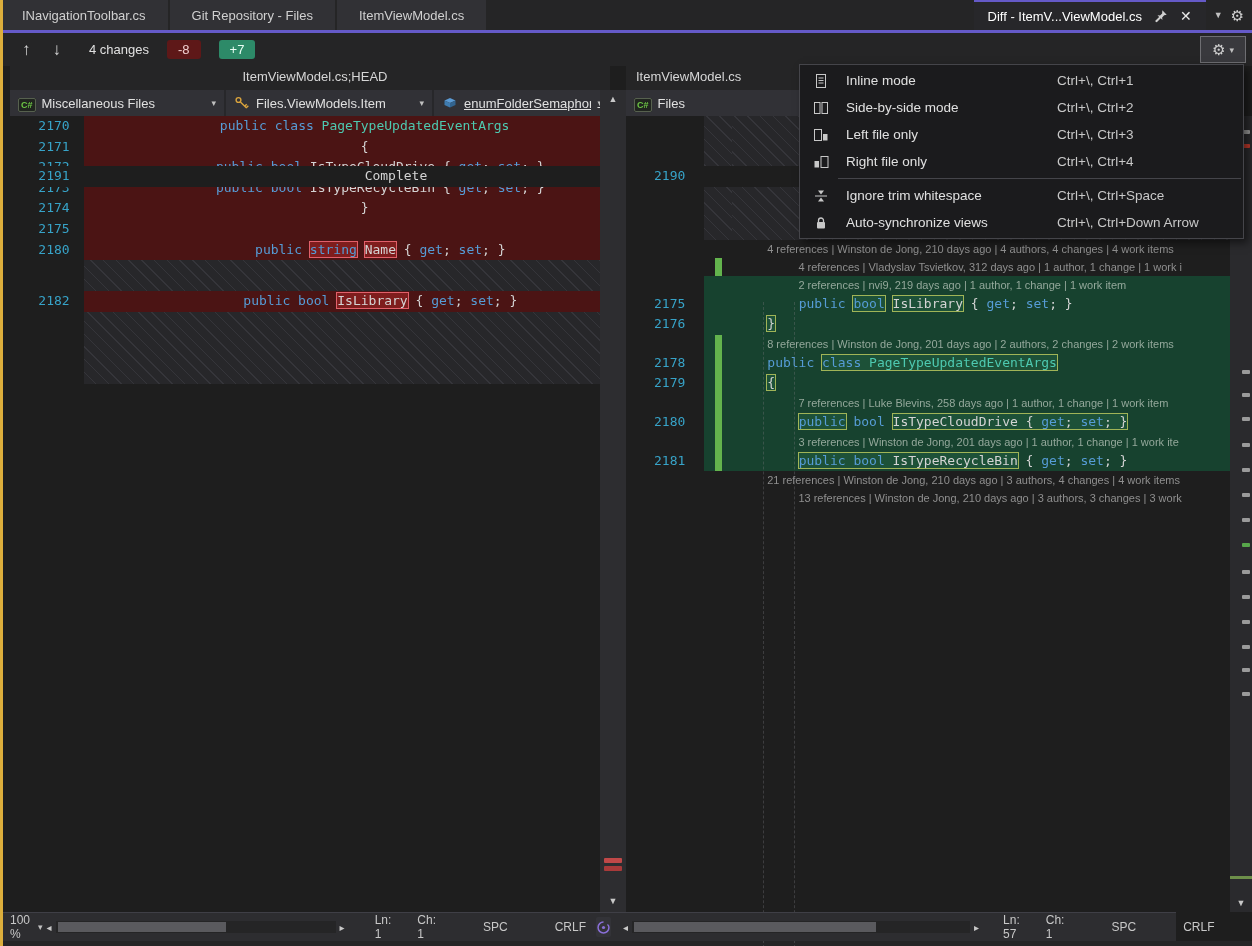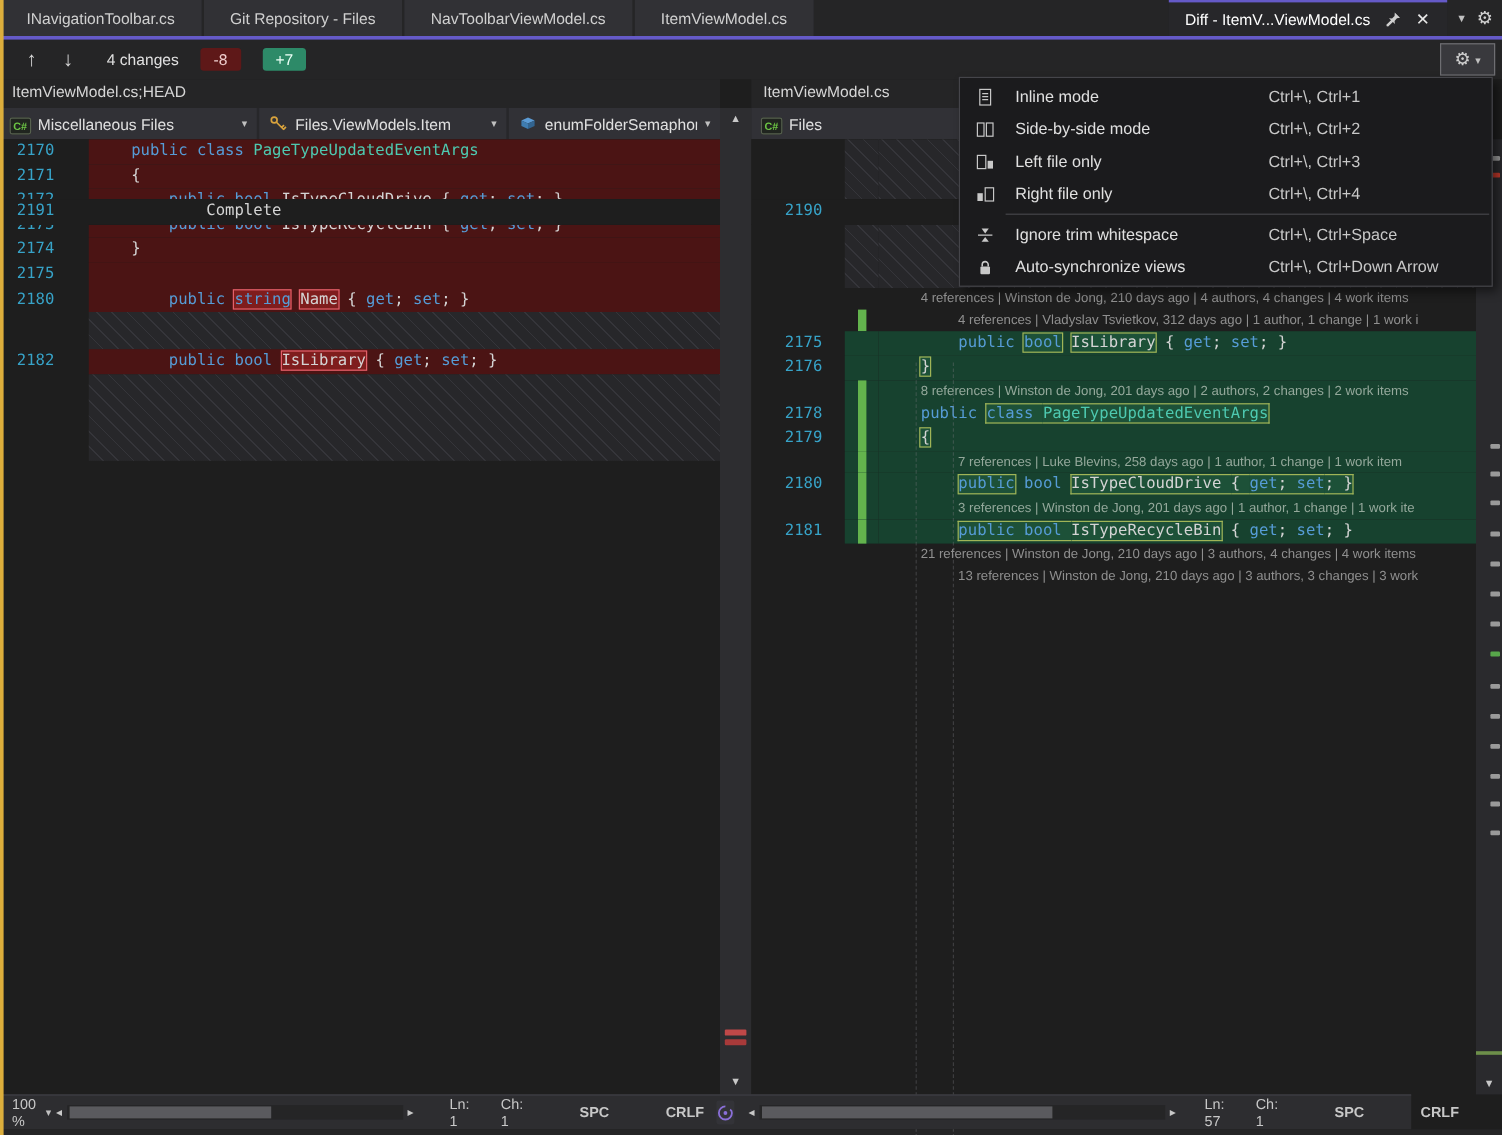--- a/index.html
+++ b/index.html
@@ -30,21 +30,21 @@
      display:flex;align-items:center;justify-content:center;gap:4px;}
 
   
   #editors{position:absolute;left:0;top:66px;width:1252px;height:846px;}
   .pane-title{height:24px;background:#252526;color:#d6d6d6;font-size:13px;line-height:22px;padding-left:10px;}
   .nav-row{height:26px;background:#27272a;display:flex;align-items:stretch;gap:2px;}
   .dd{background:#313136;display:flex;align-items:center;gap:6px;padding:0 8px;color:#e0e0e0;font-size:13px;overflow:hidden;white-space:nowrap;}
   .dd .chev{margin-left:auto;}
   .csbox{font:bold 9px "Liberation Sans",sans-serif;color:#6cc644;border:1px solid #57614f;background:#20251f;
          padding:1px 2px;border-radius:2px;line-height:1;}
-  #left-pane{position:absolute;left:0;top:0;width:600px;height:846px;}
+  #left-pane{position:absolute;left:10px;top:0;width:600px;height:846px;text-align:center;}
   #right-pane{position:absolute;left:626px;top:0;width:604px;height:846px;}
   .code{position:absolute;left:0;top:50px;right:0;bottom:0;overflow:hidden;background:#1e1e1e;}
 
   
   .crow{display:flex;height:20.6px;line-height:20.6px;font-family:"DejaVu Sans Mono",monospace;font-size:13px;color:#d4d4d4;white-space:pre;}
   .crow.lens,.crow.lensg{height:18px;line-height:18px;}
   .ncol{flex:none;color:#37a3c8;}
   #left-code .ncol{width:74px;padding-left:14px;box-sizing:border-box;}
   #right-code .ncol{width:50px;box-sizing:border-box;}
   .mcol{flex:none;width:28px;display:flex;align-items:center;gap:2px;padding-left:3px;box-sizing:border-box;}
@@ -87,40 +87,37 @@
   #statusbar{position:absolute;left:0;top:912px;width:1176px;height:28px;background:#2d2d30;border-top:1px solid #3f3f46;
      display:flex;align-items:center;color:#c8c8c8;font-size:12px;z-index:20;}
   #footer-strip{position:absolute;left:0;top:941px;width:1252px;height:5px;background:#252526;}
   .zoomctl{display:flex;align-items:center;gap:8px;margin-left:10px;width:78px;}
   .hscroll{display:flex;align-items:center;height:16px;}
   .harr{color:#c8c8c8;font-size:10px;padding:0 4px;}
   .htrack{height:12px;background:#252526;position:relative;display:inline-block;}
   .hthumb{position:absolute;left:2px;top:1px;height:10px;background:#5a5a5e;}
   .sbitem{margin-left:26px;}
   .sbsep{width:1px;height:18px;background:#3f3f46;margin-left:16px;}
-  .sbitem.after-sep{margin-left:31px;font-weight:bold;}
+  .sbitem.after-sep{margin-left:31px;}
   #sb-mid{width:22px;height:20px;margin-left:10px;display:flex;align-items:center;justify-content:center;background:#333338;border-radius:2px;}
   svg{display:block;}
 </style>
 </head>
 <body>
 
 <div id="app">
   <div id="gold-edge"></div>
 
   <div id="tabbar">
     <div id="inactive-tabs">
         <div class="tab">
           <span>INavigationToolbar.cs</span>
         </div>
         <div class="tab">
           <span>Git Repository - Files</span>
-        </div>
-        <div class="tab">
-          <span>NavToolbarViewModel.cs</span>
         </div>
         <div class="tab">
           <span>ItemViewModel.cs</span>
         </div>
       </div>
     <div id="active-tab">
       <span>Diff - ItemV...ViewModel.cs</span>
       <span>
         <svg viewBox="0 0 16 16" width="14" height="14">
             <path d="M9.5 1.5l5 5-2.9.7-2.3 2.4.3 2.9-1.9-1.9L3.2 15l-1.4-.3-.3-1.4L5.9 9 4 7.1l2.9.3L9.3 5z" fill="#cfcfcf"></path>
@@ -159,21 +156,21 @@
           <div class="dd" style="flex: 0 0 190px;">
             <span>
               <svg viewBox="0 0 16 16" width="16" height="16">
                 <circle cx="4.5" cy="5" r="2.4" fill="none" stroke="#d9a33d" stroke-width="1.4"></circle>
                 <path d="M6.4 6.9l6.2 6.2M10.7 11.2l2-2M12.3 12.8l2-2" stroke="#d9a33d" stroke-width="1.4" fill="none"></path>
               </svg>
             </span>
             <span style="overflow:hidden;">Files.ViewModels.Item</span>
             <span class="chev">▾</span>
           </div>
-          <div class="dd" style="flex: 1 1 0%;">
+          <div class="dd" style="flex: 1 1 0%; text-decoration: underline;">
             <span>
               <svg viewBox="0 0 16 16" width="16" height="16">
                 <path d="M2.5 5.5L8 3l5.5 2.5L8 8z" fill="#5b9bd5"></path>
                 <path d="M2.5 5.5V10L8 12.5V8z" fill="#3f7cb0"></path>
                 <path d="M13.5 5.5V10L8 12.5V8z" fill="#326490"></path>
               </svg>
             </span>
             <span style="overflow:hidden;">enumFolderSemaphor</span>
             <span class="chev">▾</span>
           </div>
@@ -236,20 +233,21 @@
           <div class="crow code"><div class="mcol"></div><div class="ncol">2168</div><div class="gcol"></div><div class="ccol"></div></div>
           <div class="crow code"><div class="mcol"></div><div class="ncol">2169</div><div class="gcol"></div><div class="ccol"><span class="s-w">    }</span></div></div>
           <div class="crow code"><div class="mcol"></div><div class="ncol">2170</div><div class="gcol"><span class="bar"></span></div><div class="ccol"></div></div>
           <div class="crow hatch" style="height: 123.6px;"><div class="mcol"></div><div class="ncol"></div><div class="gcol"></div><div class="ccol"></div></div>
           <div class="crow lens"><div class="mcol"></div><div class="ncol"></div><div class="gcol"></div><div class="ccol" style="padding-left: 35.2px;">4 references | Winston de Jong, 210 days ago | 4 authors, 4 changes | 4 work items</div></div>
           <div class="crow code"><div class="mcol"><span class="chgbox"></span><span class="chgup">↑</span></div><div class="ncol">2171</div><div class="gcol"></div><div class="ccol"><span class="s-w">    </span><span class="s-k">public class </span><span class="s-t">WorkingDirectoryModifiedEventArgs</span><span class="s-w"> : </span><span class="s-t">E</span></div></div>
           <div class="crow code"><div class="mcol"></div><div class="ncol">2172</div><div class="gcol"></div><div class="ccol"><span class="s-w">    {</span></div></div>
           <div class="crow lens"><div class="mcol"></div><div class="ncol"></div><div class="gcol"><span class="bar"></span></div><div class="ccol" style="padding-left: 66.4px;">4 references | Vladyslav Tsvietkov, 312 days ago | 1 author, 1 change | 1 work i</div></div>
           <div class="crow code"><div class="mcol"></div><div class="ncol">2173</div><div class="gcol"><span class="bar"></span></div><div class="ccol"><span class="s-w">        </span><span class="s-k">public string </span><span class="s-w">Path { </span><span class="s-k">get</span><span class="s-w">; </span><span class="s-k">set</span><span class="s-w">; }</span></div></div>
           <div class="crow code"><div class="mcol"></div><div class="ncol">2174</div><div class="gcol"></div><div class="ccol"></div></div>
+          <div class="crow lensg"><div class="mcol"></div><div class="ncol"></div><div class="gcol"></div><div class="ccol" style="padding-left: 66.4px;">2 references | nvi9, 219 days ago | 1 author, 1 change | 1 work item</div></div>
           <div class="crow green"><div class="mcol"></div><div class="ncol">2175</div><div class="gcol"></div><div class="ccol"><span class="s-w">        </span><span class="s-k">public </span><span class="s-k bxg">bool</span><span class="s-w"> </span><span class="s-w bxg">IsLibrary</span><span class="s-w"> { </span><span class="s-k">get</span><span class="s-w">; </span><span class="s-k">set</span><span class="s-w">; }</span></div></div>
           <div class="crow green"><div class="mcol"></div><div class="ncol">2176</div><div class="gcol"></div><div class="ccol"><span class="s-w">    </span><span class="s-w bxg">}</span></div></div>
           <div class="crow code"><div class="mcol"></div><div class="ncol">2177</div><div class="gcol"><span class="bar"></span></div><div class="ccol"></div></div>
           <div class="crow lensg"><div class="mcol"></div><div class="ncol"></div><div class="gcol"><span class="bar"></span></div><div class="ccol" style="padding-left: 35.2px;">8 references | Winston de Jong, 201 days ago | 2 authors, 2 changes | 2 work items</div></div>
           <div class="crow green"><div class="mcol"></div><div class="ncol">2178</div><div class="gcol"><span class="bar"></span></div><div class="ccol"><span class="s-w">    </span><span class="s-k">public </span><span class="s-k bxgs">class </span><span class="s-t bxge">PageTypeUpdatedEventArgs</span></div></div>
           <div class="crow green"><div class="mcol"></div><div class="ncol">2179</div><div class="gcol"><span class="bar"></span></div><div class="ccol"><span class="s-w">    </span><span class="s-w bxg">{</span></div></div>
           <div class="crow lensg"><div class="mcol"></div><div class="ncol"></div><div class="gcol"><span class="bar"></span></div><div class="ccol" style="padding-left: 66.4px;">7 references | Luke Blevins, 258 days ago | 1 author, 1 change | 1 work item</div></div>
           <div class="crow green"><div class="mcol"></div><div class="ncol">2180</div><div class="gcol"><span class="bar"></span></div><div class="ccol"><span class="s-w">        </span><span class="s-k bxg">public</span><span class="s-w"> </span><span class="s-k">bool</span><span class="s-w"> </span><span class="s-w bxgs">IsTypeCloudDrive </span><span class="s-w bxgm">{ </span><span class="s-k bxgm">get</span><span class="s-w bxgm">; </span><span class="s-k bxgm">set</span><span class="s-w bxge">; }</span></div></div>
           <div class="crow lensg"><div class="mcol"></div><div class="ncol"></div><div class="gcol"><span class="bar"></span></div><div class="ccol" style="padding-left: 66.4px;">3 references | Winston de Jong, 201 days ago | 1 author, 1 change | 1 work ite</div></div>
           <div class="crow green"><div class="mcol"></div><div class="ncol">2181</div><div class="gcol"><span class="bar"></span></div><div class="ccol"><span class="s-w">        </span><span class="s-k bxgs">public bool </span><span class="s-w bxge">IsTypeRecycleBin</span><span class="s-w"> { </span><span class="s-k">get</span><span class="s-w">; </span><span class="s-k">set</span><span class="s-w">; }</span></div></div>

